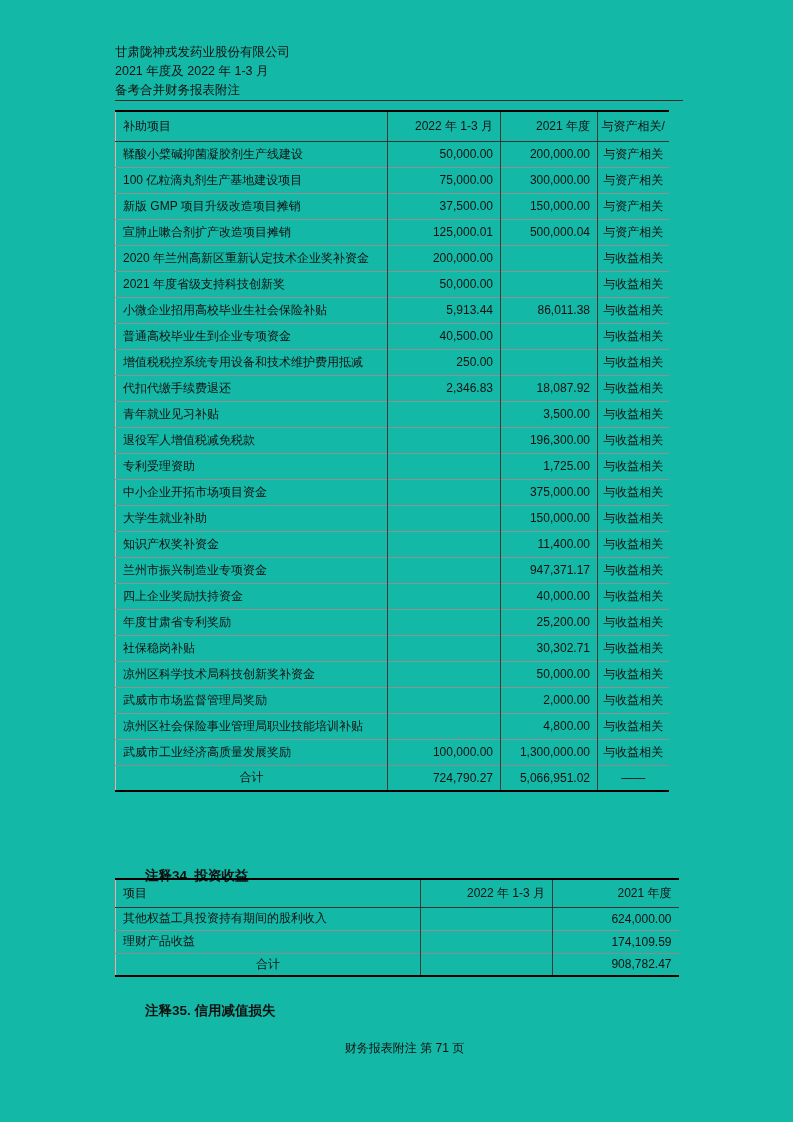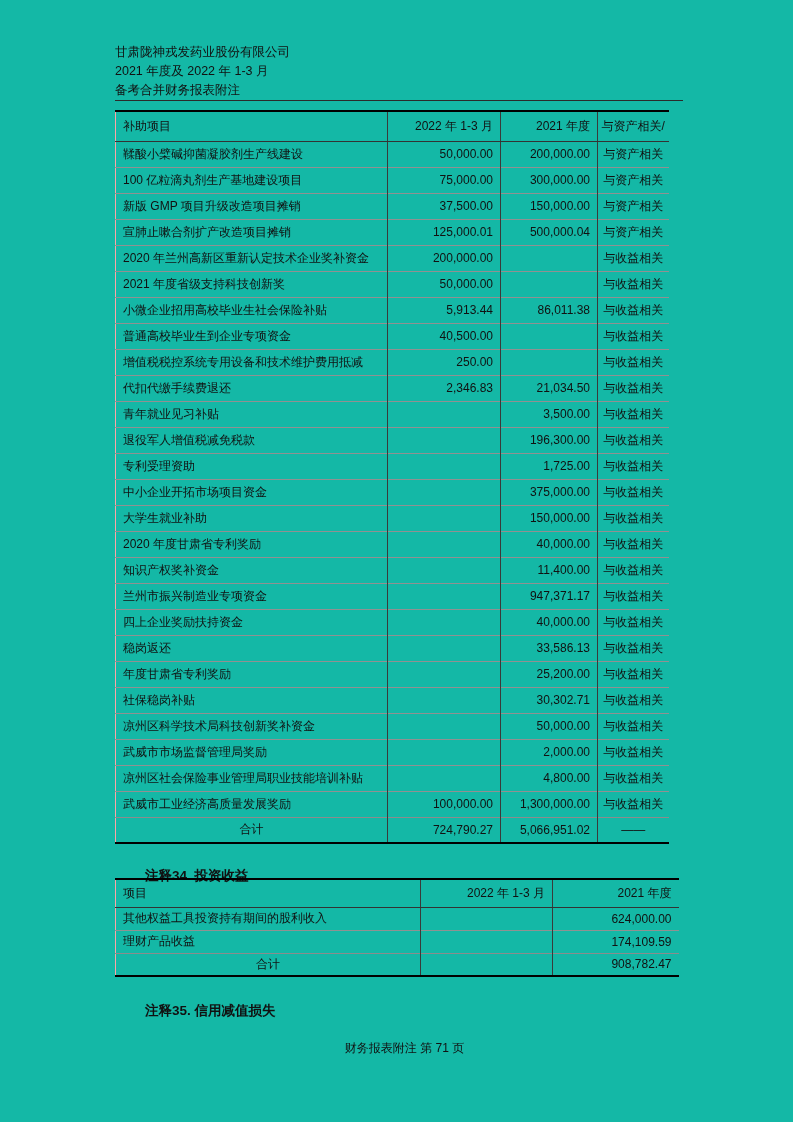--- a/index.html
+++ b/index.html
@@ -127,21 +127,21 @@
         </tr>
         <tr class="data-row">
           <td class="c0">增值税税控系统专用设备和技术维护费用抵减</td>
           <td class="c1">250.00</td>
           <td class="c2"></td>
           <td class="c3">与收益相关</td>
         </tr>
         <tr class="data-row">
           <td class="c0">代扣代缴手续费退还</td>
           <td class="c1">2,346.83</td>
-          <td class="c2">21,034.50</td>
+          <td class="c2">18,087.92</td>
           <td class="c3">与收益相关</td>
         </tr>
         <tr class="data-row">
           <td class="c0">青年就业见习补贴</td>
           <td class="c1"></td>
           <td class="c2">3,500.00</td>
           <td class="c3">与收益相关</td>
         </tr>
         <tr class="data-row">
           <td class="c0">退役军人增值税减免税款</td>
@@ -161,47 +161,35 @@
           <td class="c2">375,000.00</td>
           <td class="c3">与收益相关</td>
         </tr>
         <tr class="data-row">
           <td class="c0">大学生就业补助</td>
           <td class="c1"></td>
           <td class="c2">150,000.00</td>
           <td class="c3">与收益相关</td>
         </tr>
         <tr class="data-row">
-          <td class="c0">2020 年度甘肃省专利奖励</td>
+          <td class="c0">知识产权奖补资金</td>
+          <td class="c1"></td>
+          <td class="c2">11,400.00</td>
+          <td class="c3">与收益相关</td>
+        </tr>
+        <tr class="data-row">
+          <td class="c0">兰州市振兴制造业专项资金</td>
+          <td class="c1"></td>
+          <td class="c2">947,371.17</td>
+          <td class="c3">与收益相关</td>
+        </tr>
+        <tr class="data-row">
+          <td class="c0">四上企业奖励扶持资金</td>
           <td class="c1"></td>
           <td class="c2">40,000.00</td>
-          <td class="c3">与收益相关</td>
-        </tr>
-        <tr class="data-row">
-          <td class="c0">知识产权奖补资金</td>
-          <td class="c1"></td>
-          <td class="c2">11,400.00</td>
-          <td class="c3">与收益相关</td>
-        </tr>
-        <tr class="data-row">
-          <td class="c0">兰州市振兴制造业专项资金</td>
-          <td class="c1"></td>
-          <td class="c2">947,371.17</td>
-          <td class="c3">与收益相关</td>
-        </tr>
-        <tr class="data-row">
-          <td class="c0">四上企业奖励扶持资金</td>
-          <td class="c1"></td>
-          <td class="c2">40,000.00</td>
-          <td class="c3">与收益相关</td>
-        </tr>
-        <tr class="data-row">
-          <td class="c0">稳岗返还</td>
-          <td class="c1"></td>
-          <td class="c2">33,586.13</td>
           <td class="c3">与收益相关</td>
         </tr>
         <tr class="data-row">
           <td class="c0">年度甘肃省专利奖励</td>
           <td class="c1"></td>
           <td class="c2">25,200.00</td>
           <td class="c3">与收益相关</td>
         </tr>
         <tr class="data-row">
           <td class="c0">社保稳岗补贴</td>

